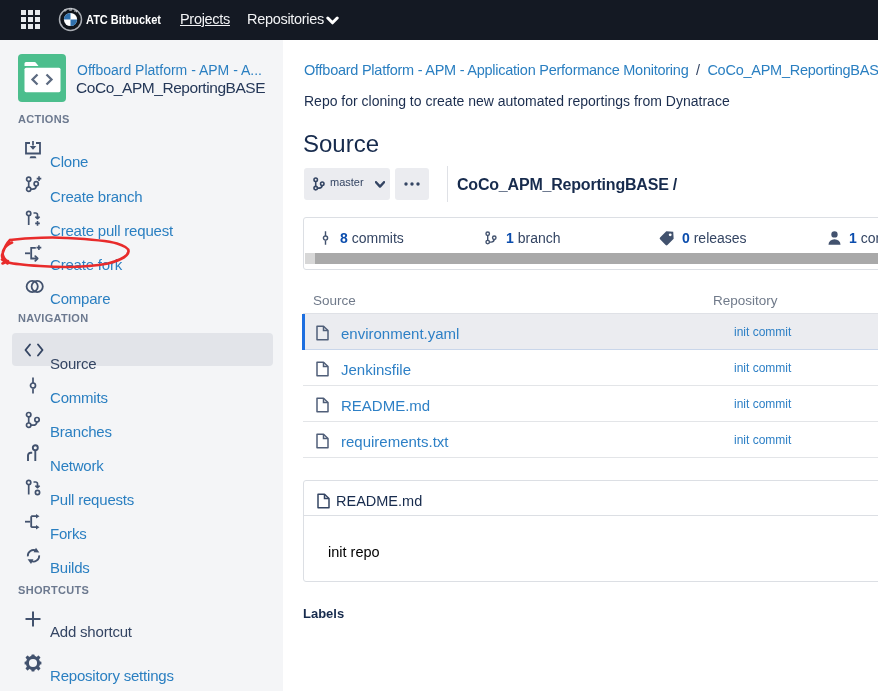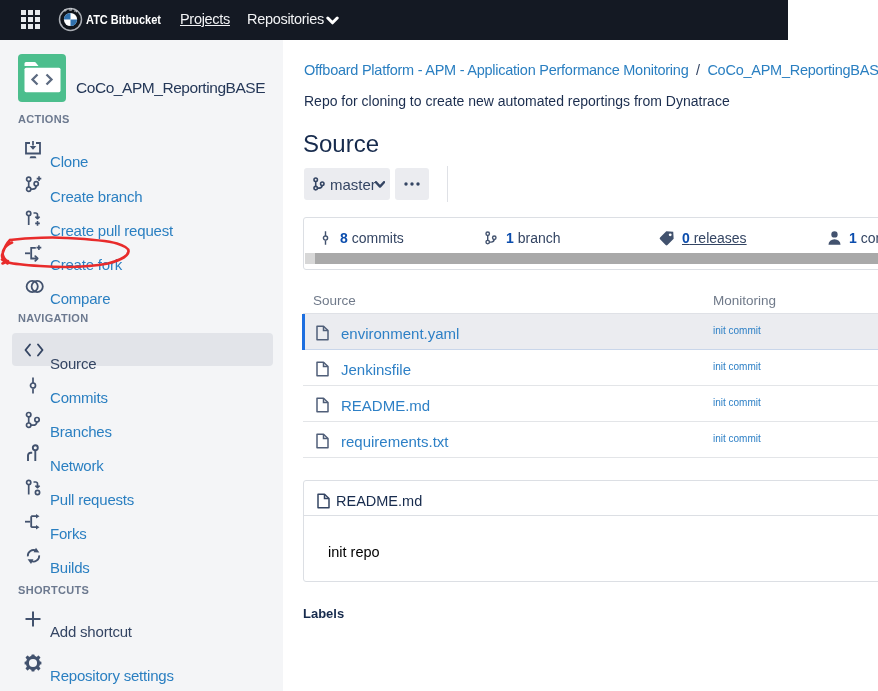--- a/index.html
+++ b/index.html
@@ -2,21 +2,21 @@
 <html><head>
 <meta charset="utf-8">
 <style>
 * { margin:0; padding:0; box-sizing:border-box; }
 html,body { width:878px; height:691px; overflow:hidden; background:#fff;
   font-family:"Liberation Sans", sans-serif; }
 .abs { position:absolute; }
 a { text-decoration:none; }
 
 
-.topnav { position:absolute; top:0; left:0; width:788px; height:40px; background:#141923; }
+.topnav { position:absolute; top:0; left:0; width:878px; height:40px; background:#141923; }
 .grid9 { position:absolute; left:21px; top:10px; width:19px; height:19px; }
 .grid9 div { position:absolute; width:4.5px; height:4.5px; background:#e8eaee; }
 .bmw { position:absolute; left:58px; top:7px; }
 .navbrand { position:absolute; left:86px; top:13px; color:#fff; font-size:12.5px; font-weight:bold; transform:scaleX(0.88); transform-origin:0 0; white-space:nowrap; }
 .navitem { position:absolute; top:11px; color:#f2f3f5; font-size:14.5px; letter-spacing:-0.3px; }
 
 
 .sidebar { position:absolute; top:40px; left:0; width:283px; height:651px; background:#F4F5F7; }
 .avatar { position:absolute; left:18px; top:14px; width:48px; height:48px; border-radius:4px; background:#4CBE8D; }
 .projlink { position:absolute; left:77px; top:22px; font-size:14px; color:#2a7fc1; }
@@ -39,21 +39,21 @@
 .boldpath { position:absolute; left:174px; top:136px; font-size:16px; font-weight:bold; letter-spacing:-0.2px; color:#172B4D; white-space:nowrap; }
 .statbox { position:absolute; left:20px; top:177px; width:600px; height:53px; border:1px solid #DCDFE4; border-radius:3px; background:#fff; }
 .stat { position:absolute; top:12px; font-size:14px; color:#344563; white-space:nowrap; }
 .stat b { color:#0b4dad; }
 .sbtrack { position:absolute; left:1px; top:35px; width:597px; height:11px; background:#d7d7d7; }
 .sbthumb { position:absolute; left:11px; top:35px; width:587px; height:11px; background:#a9a9a9; }
 .thead { position:absolute; font-size:13.5px; color:#707A8A; }
 .frow { position:absolute; left:20px; width:595px; height:36px; border-bottom:1px solid #E3E5E8; background:#fff; }
 .frow .ficon { position:absolute; left:13px; top:11px; }
 .frow .fname { position:absolute; left:38px; top:11px; font-size:15px; color:#2e80c6; }
-.frow .fdesc { position:absolute; left:410px; top:11px; font-size:10px; color:#2e80c6; }
+.frow .fdesc { position:absolute; left:431px; top:11px; font-size:12px; color:#2e80c6; }
 .rpanel { position:absolute; left:20px; top:440px; width:600px; height:102px; border:1px solid #DCDFE4; border-radius:3px; background:#fff; }
 .labels { position:absolute; left:20px; top:566px; font-size:13px; font-weight:bold; color:#172B4D; }
 .labelph { position:absolute; left:32px; top:593px; font-size:14.5px; color:#A9B0BC; }
 </style>
 </head>
 <body>
 
 <div class="topnav">
   <div class="grid9">
     <div style="left:0;top:0"></div>
@@ -86,20 +86,21 @@
 
 <div class="sidebar">
   <div class="avatar">
     <svg class="abs" style="left:6px; top:7px;" width="37" height="32" viewBox="0 0 37 32">
       <path d="M0.5 2.5 a1.5 1.5 0 0 1 1.5 -1.5 h8.5 a2 2 0 0 1 1.6 0.9 l2.4 3.1 h-14 z" fill="#fff"></path>
       <rect x="0.5" y="6.7" width="36" height="24.5" rx="1.6" fill="#fff"></rect>
       <path d="M13.5 13.5 l-5 5 5 5" stroke="#5d6b81" stroke-width="2.3" fill="none"></path>
       <path d="M22.5 13.5 l5 5 -5 5" stroke="#5d6b81" stroke-width="2.3" fill="none"></path>
     </svg>
   </div>
+  <a class="projlink">Offboard Platform - APM - A...</a>
   <div class="reponame">CoCo_APM_ReportingBASE</div>
 
   <div class="sectlabel" style="top:73px;">ACTIONS</div>
 
   <div class="sitem" style="top:99px;">
     <svg width="18" height="19" viewBox="0 0 18 19" fill="none" stroke="#42526E" stroke-width="1.8">
       <path d="M6 3 H2 V13.5 H16 V3 H12"></path>
       <path d="M9 1 v4.5" stroke-width="1.7"></path>
       <path d="M5.7 6 h6.6 L9 9.8 z" fill="#42526E" stroke="none"></path>
       <path d="M6.5 16.3 h5 l1 2 h-7 z" fill="#42526E" stroke="none"></path>
@@ -243,68 +244,69 @@
   <div class="h2src">Source</div>
 
   <div class="btn" style="left:21px; width:86px;">
     <svg class="abs" style="left:8px; top:8px;" width="15" height="16" viewBox="0 0 19 20" fill="none" stroke="#344563" stroke-width="2">
       <circle cx="4.7" cy="4.7" r="2.2"></circle>
       <path d="M4.7 6.9 V13"></path>
       <circle cx="4.7" cy="15.2" r="2.2"></circle>
       <circle cx="13" cy="9.7" r="2.2"></circle>
       <path d="M6.9 15.2 h2.2 a3.8 3.8 0 0 0 3.8 -3.4"></path>
     </svg>
-    <span class="abs" style="left:26px; top:8px; font-size:15px;">master</span>
+    <span class="abs" style="left:26px; top:8px; font-size:11px;">master</span>
     <svg class="abs" style="left:71px; top:13px;" width="10" height="8" viewBox="0 0 10 8">
       <path d="M1 1.2 L5 5.6 L9 1.2" stroke="#344563" stroke-width="2.4" fill="none" stroke-linecap="round" stroke-linejoin="round"></path>
     </svg>
   </div>
   <div class="btn" style="left:112px; width:34px;">
     <svg class="abs" style="left:8px; top:13px;" width="18" height="6" viewBox="0 0 18 6">
       <circle cx="3" cy="3" r="1.7" fill="#344563"></circle>
         <circle cx="9" cy="3" r="1.7" fill="#344563"></circle>
         <circle cx="15" cy="3" r="1.7" fill="#344563"></circle>
     </svg>
   </div>
   <div class="vsep"></div>
+  <div class="boldpath">CoCo_APM_ReportingBASE /</div>
 
   <div class="statbox">
     <div class="stat" style="left:14px;">
       <svg style="vertical-align:-3px; margin-right:7px;" width="15" height="16" viewBox="0 0 18 19" fill="none" stroke="#42526E" stroke-width="1.7">
         <circle cx="9" cy="9.5" r="2.5"></circle>
           <path d="M9 1.5 v5.5 M9 12.5 v5"></path>
       </svg><b>8</b> commits
     </div>
     <div class="stat" style="left:180px;">
       <svg style="vertical-align:-3px; margin-right:7px;" width="15" height="16" viewBox="0 0 19 20" fill="none" stroke="#42526E" stroke-width="1.8">
         <circle cx="4.7" cy="4.7" r="2.2"></circle>
           <path d="M4.7 6.9 V13"></path>
           <circle cx="4.7" cy="15.2" r="2.2"></circle>
           <circle cx="13" cy="9.7" r="2.2"></circle>
           <path d="M6.9 15.2 h2.2 a3.8 3.8 0 0 0 3.8 -3.4"></path>
       </svg><b>1</b> branch
     </div>
-    <div class="stat" style="left:355px;text-decoration:underline;">
+    <div class="stat" style="left:355px;">
       <svg style="vertical-align:-3px; margin-right:7px;" width="16" height="16" viewBox="0 0 18 18">
         <path d="M8.2 1.5 L16 2 L16.5 9.8 L9.5 16.8 A1.4 1.4 0 0 1 7.5 16.8 L1.2 10.5 A1.4 1.4 0 0 1 1.2 8.5 z" fill="#42526E"></path>
         <circle cx="12.6" cy="5.4" r="1.6" fill="#fff"></circle>
       </svg><b>0</b> releases
     </div>
     <div class="stat" style="left:523px;">
       <svg style="vertical-align:-3px; margin-right:7px;" width="15" height="16" viewBox="0 0 18 19" fill="#42526E">
         <circle cx="9" cy="5.2" r="3.8"></circle>
         <path d="M1.8 17.5 a7.2 6.5 0 0 1 14.4 0 z"></path>
       </svg><b>1</b> contributor
     </div>
     <div class="sbtrack"></div>
     <div class="sbthumb"></div>
   </div>
 
   <div class="thead" style="left:30px; top:253px;">Source</div>
-  <div class="thead" style="left:430px; top:253px;">Monitoring</div>
+  <div class="thead" style="left:430px; top:253px;">Repository</div>
   <div style="position:absolute; left:20px; top:273px; width:595px; height:1px; background:#DFE1E6;"></div>
 
   <div class="frow" style="top:274px; background:#EBECF0; border-bottom:1px solid #c9d6ea;">
     <div style="position:absolute; left:-1px; top:0; width:3px; height:36px; background:#1d6fe0;"></div>
     <svg class="ficon" width="13" height="16" viewBox="0 0 13 16" fill="none" stroke="#505F79" stroke-width="1.5">
       <path d="M1 1.2 h6.5 L12 5.5 V14.8 H1 z" stroke-linejoin="round"></path>
       <path d="M7.5 1.2 V5.5 H12"></path>
     </svg>
     <span class="fname">environment.yaml</span>
       <span class="fdesc">init commit</span>

